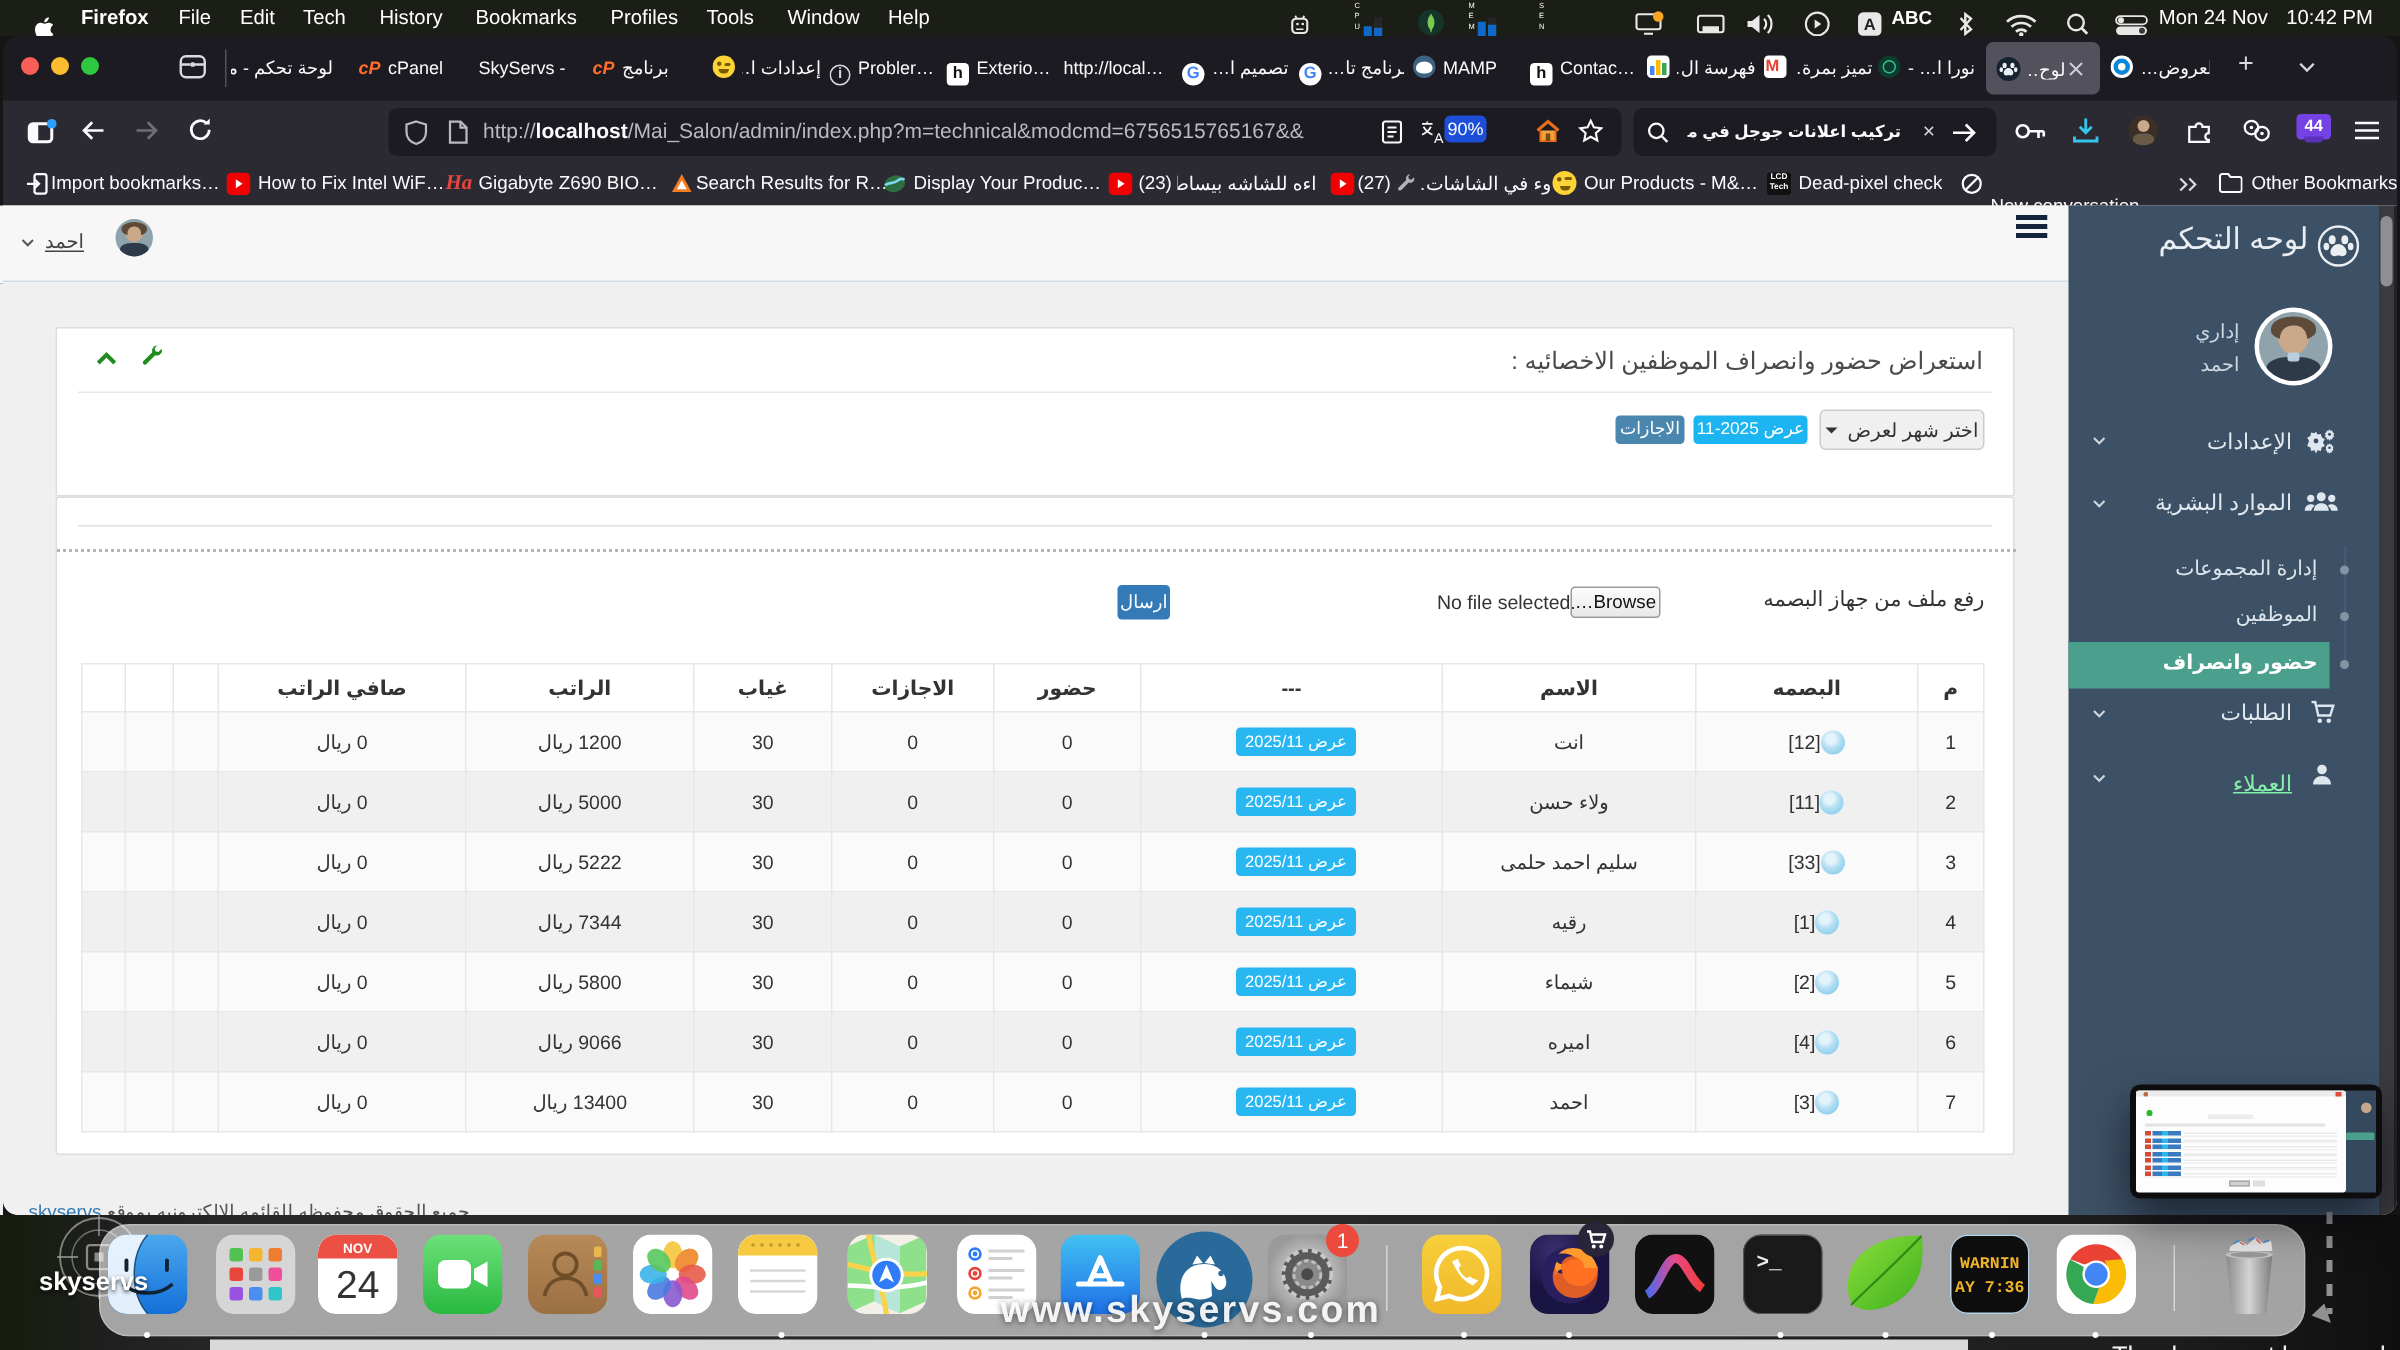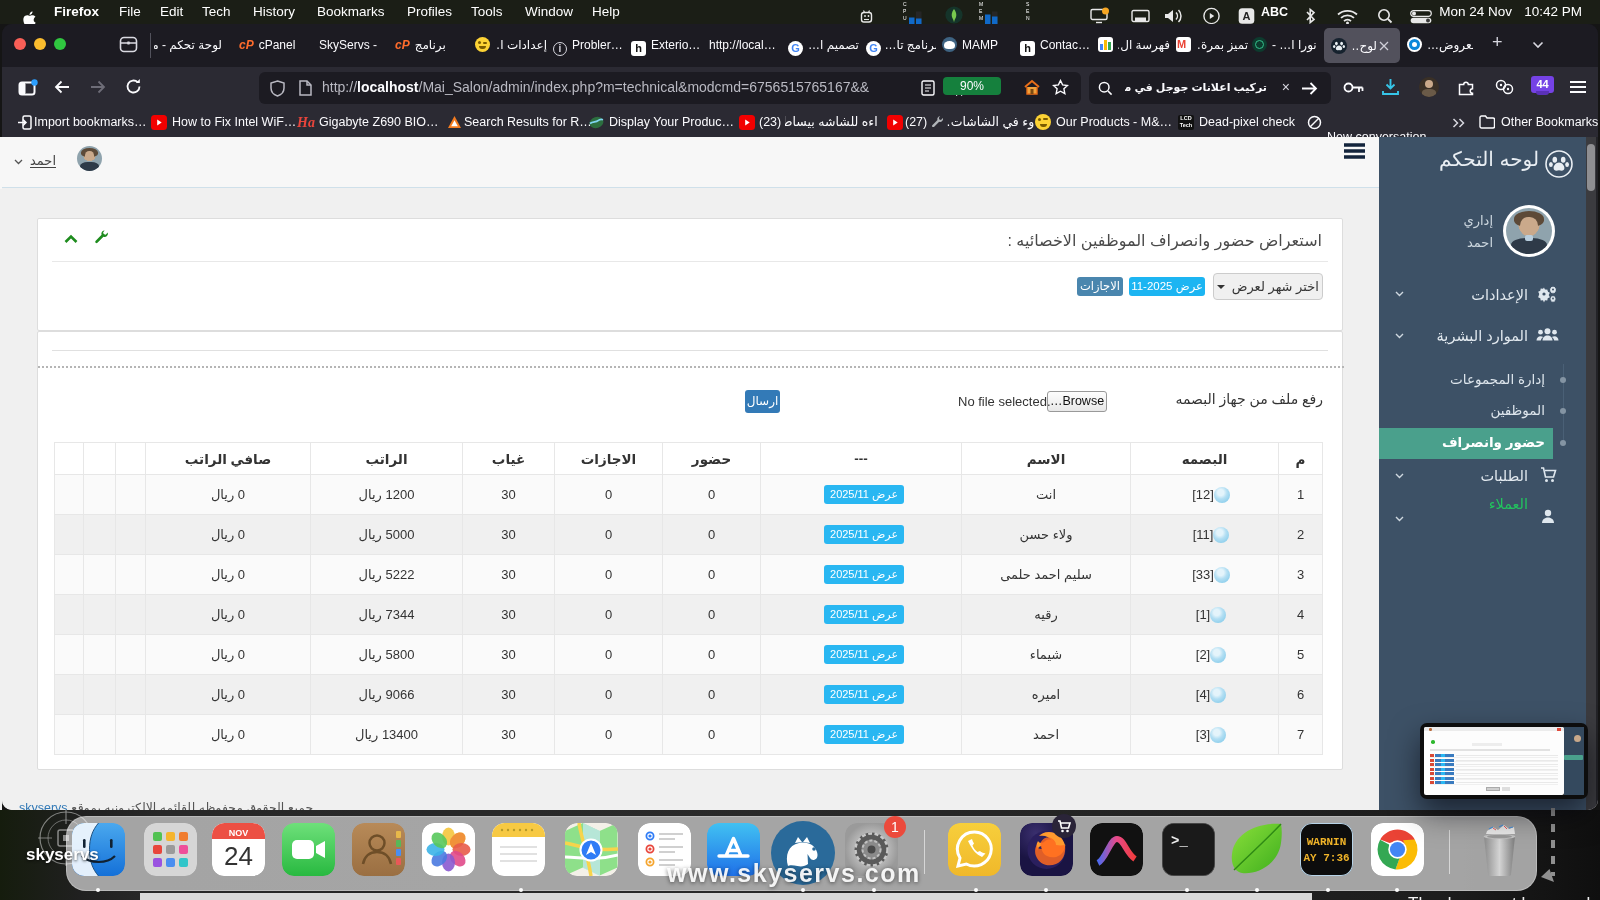--- a/index.html
+++ b/index.html
@@ -243,21 +243,21 @@
       <svg class="nico" style="left:662px;top:8px;" width="14" height="16" viewBox="0 0 14 16">
           <rect x="1" y="1" width="12" height="14" rx="1.5" fill="none" stroke="#fbfbfe" stroke-width="1.4"></rect>
           <path d="M4 5h6M4 8h6M4 11h4" stroke="#fbfbfe" stroke-width="1.2"></path>
         </svg>
       <svg class="nico" style="left:688px;top:8px;" width="18" height="16" viewBox="0 0 18 16">
           <g stroke="#fbfbfe" stroke-width="1.1" fill="none">
             <path d="M4.5 1v1.6M1 2.6h7M2 4.5c1.5 2.6 3.6 4.3 6 5.3M7 4.5C5.5 7.1 3.4 8.8 1 9.8"></path>
           </g>
           <text x="9" y="15.5" font-size="9.5" fill="#fbfbfe" font-family="Liberation Sans">A</text>
         </svg>
-      <span style="position:absolute;left:684px;top:5px;background:#15803d;color:#fbfbfe;border-radius:4px;padding:2px 17px;font-size:12px;">90%</span>
+      <span style="position:absolute;left:704px;top:5px;background:#1d4ed8;color:#fbfbfe;border-radius:4px;padding:2px 2px;font-size:12px;">90%</span>
       <svg class="nico" style="left:764px;top:7px;" width="18" height="17" viewBox="0 0 18 17">
           <path d="M2 8l7-6 7 6" stroke="#e86e19" stroke-width="2" fill="none"></path>
           <path d="M4 8v7h10V8" fill="#f0a23c" stroke="#e86e19" stroke-width="1.4"></path>
           <rect x="7.5" y="10" width="3" height="5" fill="#7a4a12"></rect>
         </svg>
       <svg class="nico" style="left:793px;top:7px;" width="17" height="17" viewBox="0 0 17 17">
           <path d="M8.5 1.5l2.1 4.4 4.9.6-3.6 3.3.95 4.8-4.35-2.4-4.35 2.4.95-4.8L1.5 6.5l4.9-.6z" fill="none" stroke="#fbfbfe" stroke-width="1.4"></path>
         </svg>
     </div>
     <div id="searchbar">
@@ -597,21 +597,21 @@
           <circle cx="12.5" cy="13.5" r="1.5" fill="#dfe7ee"></circle>
         </svg>
       <div style="position:absolute;right:58px;top:331px;font-size:14.5px;color:#e2e9ef;">الطلبات</div>
       <svg style="position:absolute;left:16px;top:336px;" width="9" height="6" viewBox="0 0 9 6">
           <path d="M1 1l3.5 3.5L8 1" stroke="#cfd8e0" stroke-width="1.4" fill="none"></path>
         </svg>
       <svg style="position:absolute;right:31px;top:372px;" width="14" height="15" viewBox="0 0 14 15">
           <circle cx="7" cy="4" r="3.2" fill="#dfe7ee"></circle>
           <path d="M1 14c0-3.4 2.6-5.6 6-5.6s6 2.2 6 5.6z" fill="#dfe7ee"></path>
         </svg>
-      <div style="position:absolute;right:58px;top:359px;font-size:14.5px;color:#22c55e;">العملاء</div>
+      <div style="position:absolute;right:58px;top:378px;font-size:14.5px;color:#86efac;text-decoration:underline;">العملاء</div>
       <svg style="position:absolute;left:16px;top:379px;" width="9" height="6" viewBox="0 0 9 6">
           <path d="M1 1l3.5 3.5L8 1" stroke="#cfd8e0" stroke-width="1.4" fill="none"></path>
         </svg>
     </div>
     <div id="pgscroll"></div>
     <div id="pgthumb"></div>
     <div style="position:absolute;left:1594px;top:0;width:3px;height:673px;background:#232327;"></div>
   </div>
 </div>
 

